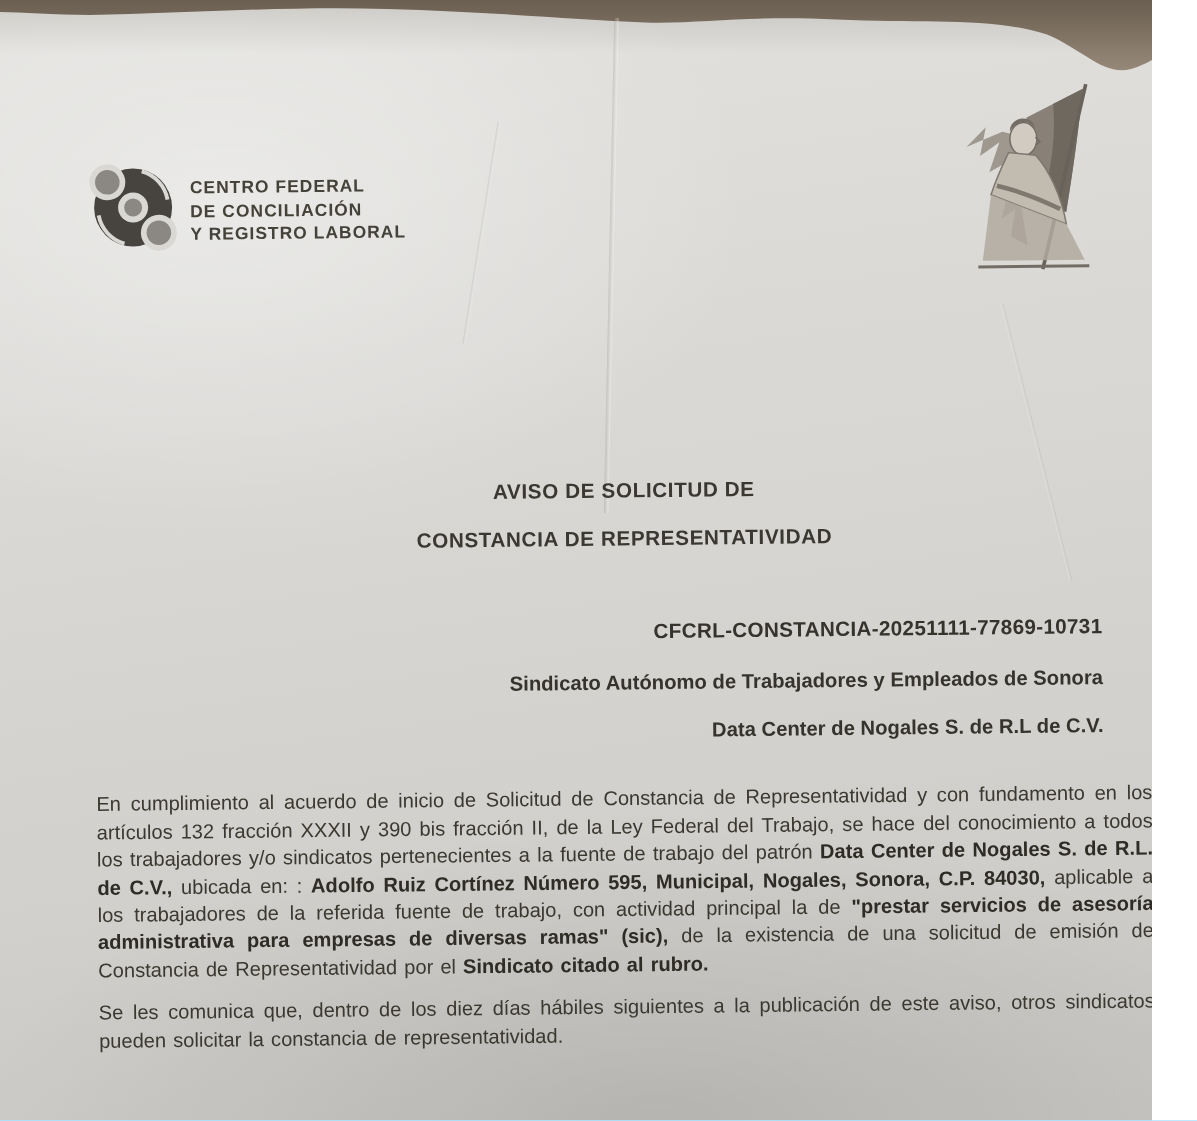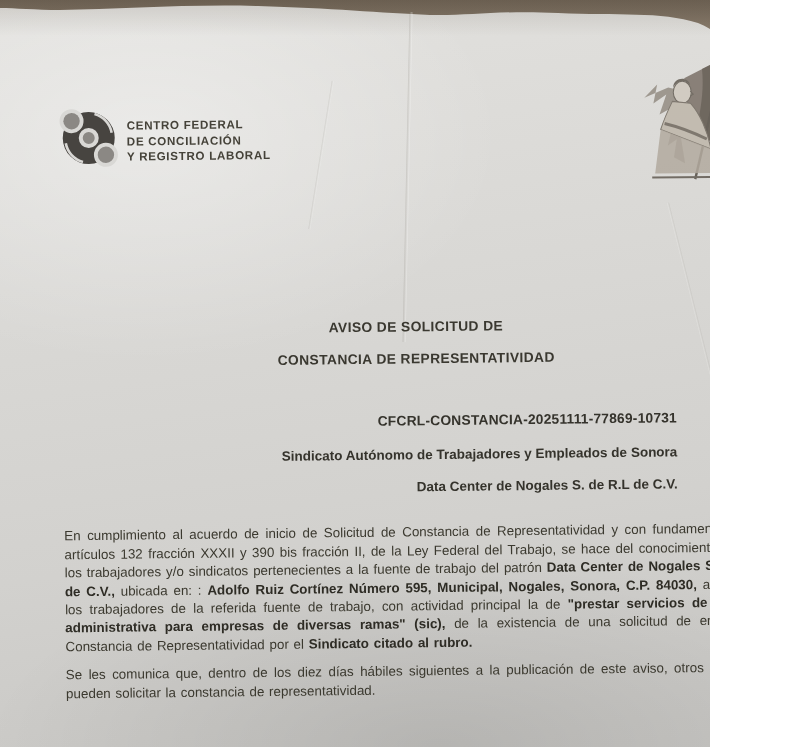--- a/index.html
+++ b/index.html
@@ -1,17 +1,17 @@
 <!DOCTYPE html>
 <html><head>
 <meta charset="utf-8">
 <style>
   html,body{margin:0;padding:0;}
   .photo{
-    position:relative;width:710px;height:747px;overflow:hidden;
+    position:relative;width:768px;height:747px;overflow:hidden;
     background:#7dd3fc;
     font-family:"Liberation Sans", sans-serif;
   }
   .paper{
     position:absolute;left:0;top:0;width:798px;height:747px;
     background:
       radial-gradient(ellipse 600px 380px at 18% 18%, rgba(255,255,255,.38), rgba(255,255,255,0) 60%),
       radial-gradient(ellipse 700px 300px at 55% 100%, rgba(0,0,0,.10), rgba(0,0,0,0) 65%),
       linear-gradient(172deg,#e2e1de 0%,#d9d8d5 38%,#d2d1ce 68%,#c7c6c3 100%);
   }

